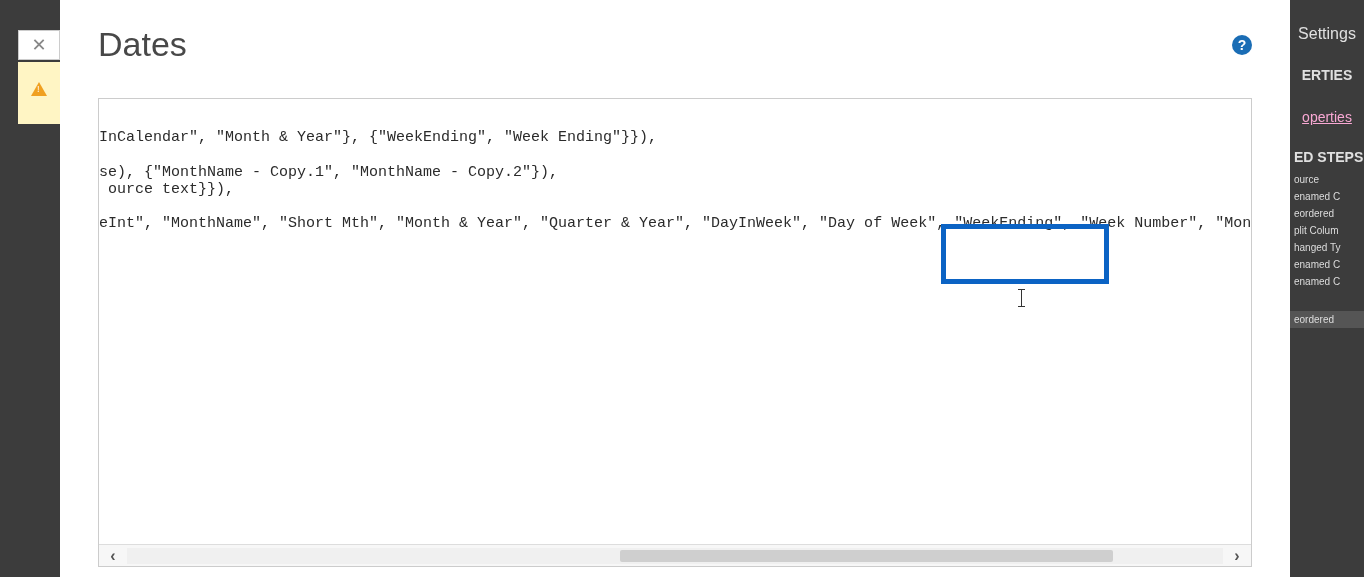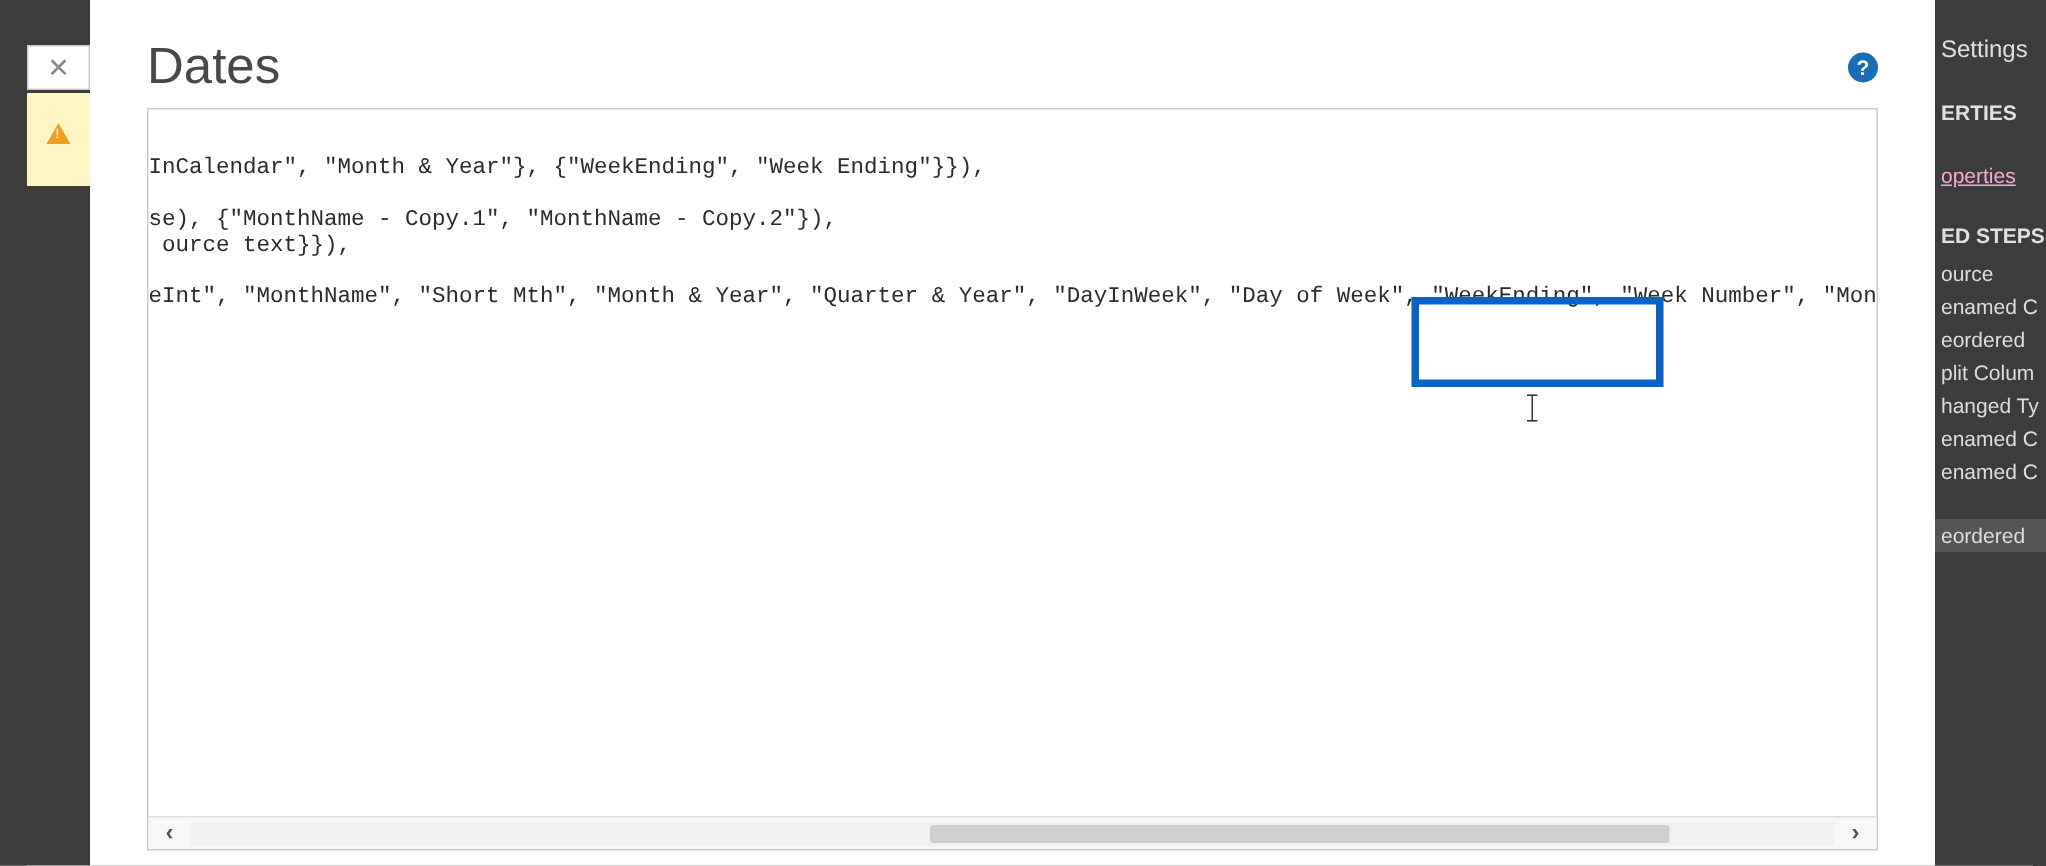--- a/index.html
+++ b/index.html
@@ -66,21 +66,21 @@
       bottom: 0;
       background: #ffffff;
       padding: 25px 38px 10px 38px;
       display: flex;
       flex-direction: column;
     }
     .header-row {
       display: flex;
       align-items: center;
       justify-content: space-between;
-      margin-bottom: 8px;
+      margin-bottom: 34px;
     }
     .title {
       font-size: 34px;
       font-weight: 300;
       color: #484848;
     }
     .help-icon {
       width: 20px;
       height: 20px;
       border-radius: 50%;
@@ -179,37 +179,38 @@
       width: 74px;
       height: 100%;
       background: #3c3c3c;
       color: #e0e0e0;
       font-size: 14px;
       overflow: hidden;
     }
     .right-panel .section {
       padding: 6px 4px;
       white-space: nowrap;
+      text-align: center;
     }
     .right-panel .header-sec {
       font-size: 16px;
       padding-top: 25px;
     }
     .right-panel .bold-sec {
       font-weight: 700;
       padding-top: 18px;
     }
     .right-panel .link-sec {
       color: #f9a8d4;
       text-decoration: underline;
       padding-top: 8px;
     }
     .right-panel .step {
       padding: 3px 4px;
-      font-size: 14px;
+      font-size: 10px;
       color: #ddd;
     }
     .right-panel .step.selected {
       background: #555;
       margin-top: 21px;
     }
   </style>
 </head>
 <body>
 

